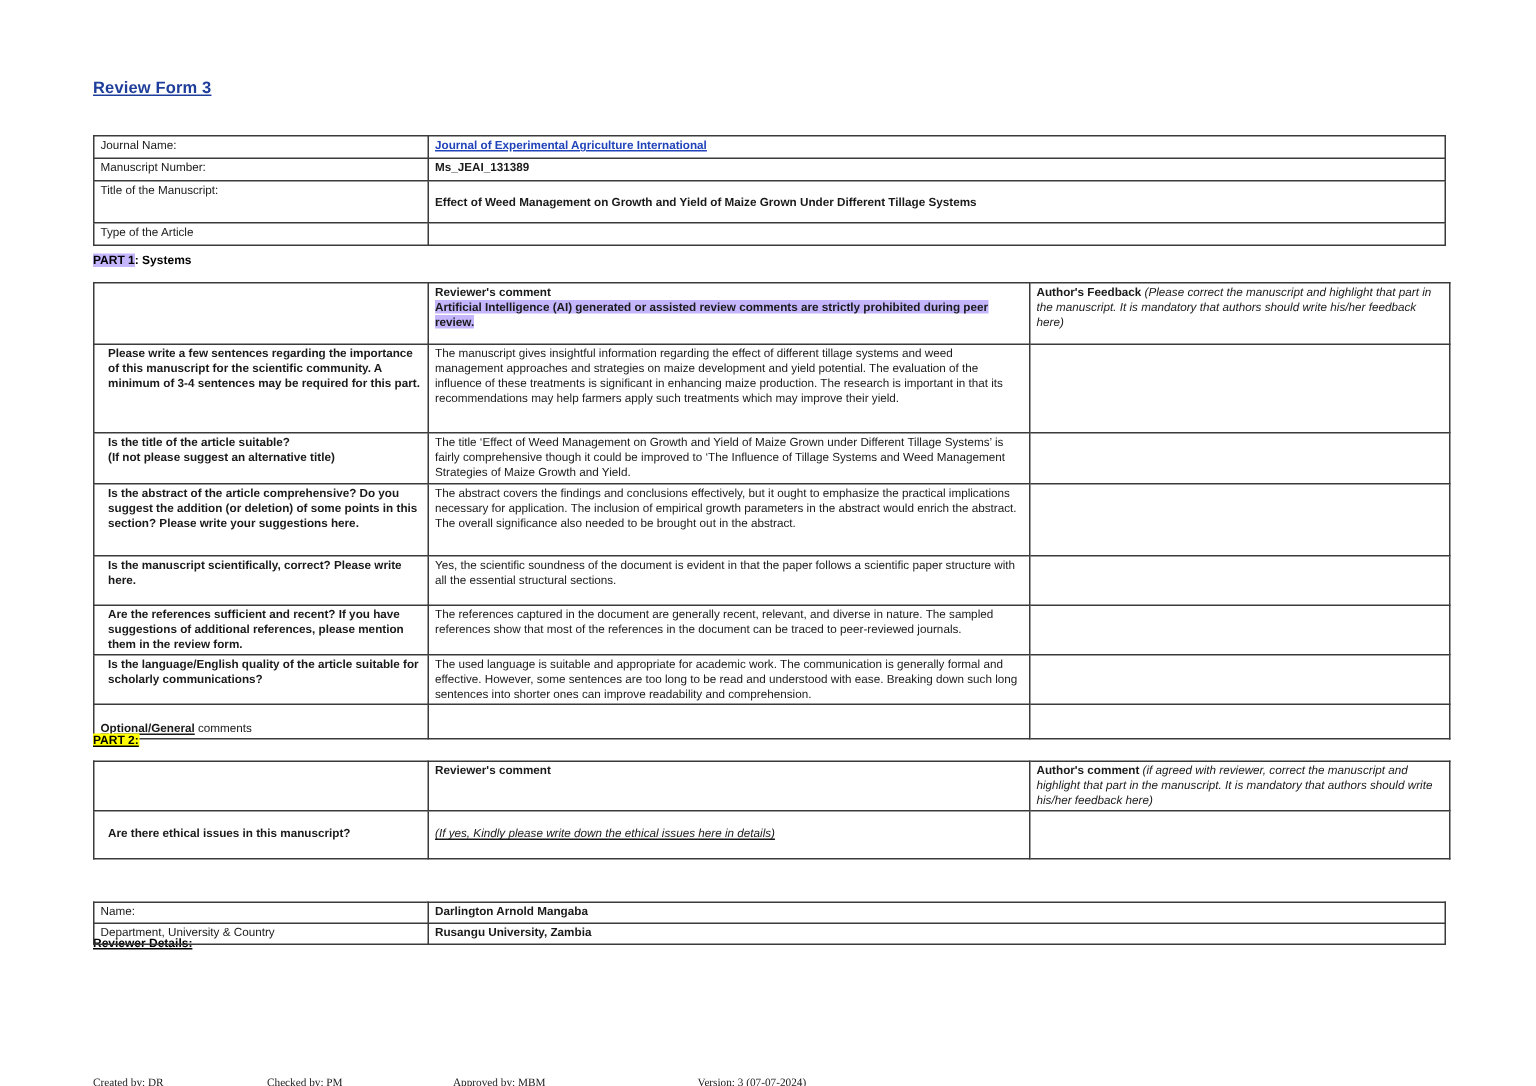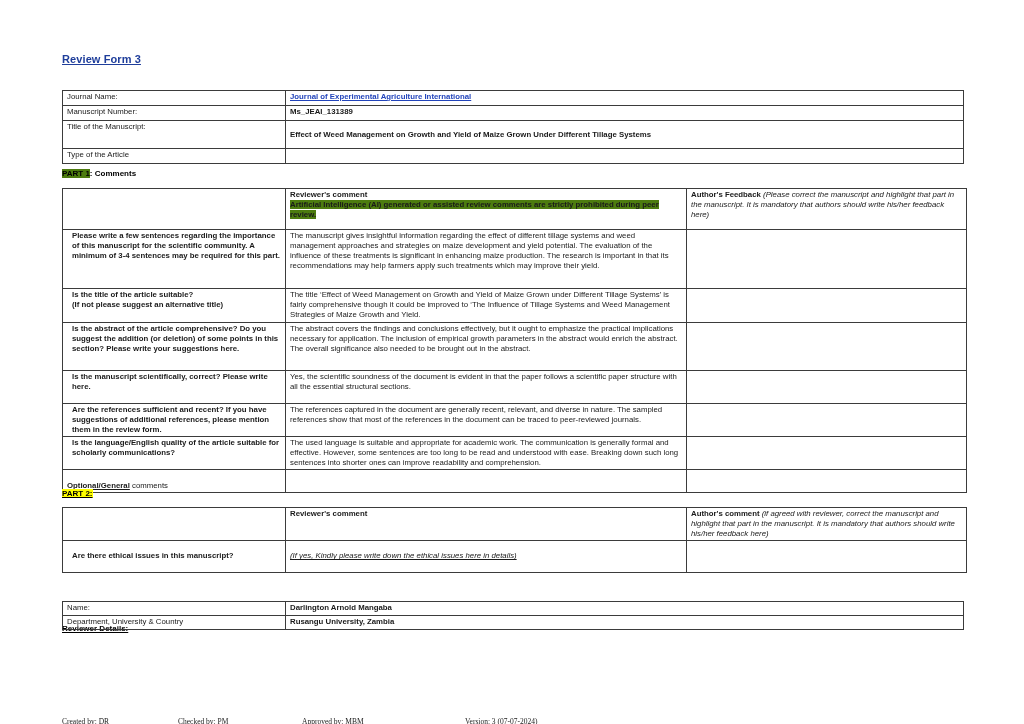--- a/index.html
+++ b/index.html
@@ -8,21 +8,21 @@
     font-family:"Liberation Sans","DejaVu Sans",sans-serif;color:#111;
     overflow:hidden;
   }
   .abs{position:absolute;}
   
   .doc-title{
     left:62px;top:53px;font-size:11px;font-weight:bold;color:#1f3e9b;
     text-decoration:underline;letter-spacing:.1px;
   }
   .section-heading{font-size:8px;font-weight:bold;color:#000;}
-  .hl{background:#4d7c0f;}
+  .hl{background:#c4b5fd;}
   .hl-underline{background:#ffff00;text-decoration:underline;}
   .underline{text-decoration:underline;margin-top:40px;}
   
   table{border-collapse:collapse;table-layout:fixed;}
   td{
     border:1px solid #3b3b3b;padding:1px 4px;vertical-align:top;
     font-size:7.8px;line-height:1.28;color:#1a1a1a;word-wrap:break-word;
   }
   .info-table{left:62px;top:90px;}
   .info-table .c1{width:214px;}
@@ -90,21 +90,21 @@
     <td class="bold vmid">Effect of Weed Management on Growth and Yield of Maize Grown Under Different Tillage Systems</td>
   </tr>
   <tr>
     <td>Type of the Article</td>
     <td></td>
   </tr>
 </tbody>
   </table>
 
 <div class="abs section-heading" style="left:62px;top:169px;">
-  <span class="hl">PART 1</span><span>: Comments</span>
+  <span class="hl">PART 1</span><span>: Systems</span>
 </div>
 
 <table class="abs p1-table">
   <tbody>
       <tr class="r-hd">
     <td class="c1"></td>
     <td class="c2">
       <span class="bold">Reviewer's comment</span><br>
       <span class="bold hl">Artificial Intelligence (AI) generated or assisted review comments are strictly prohibited during peer review.</span>
     </td>

